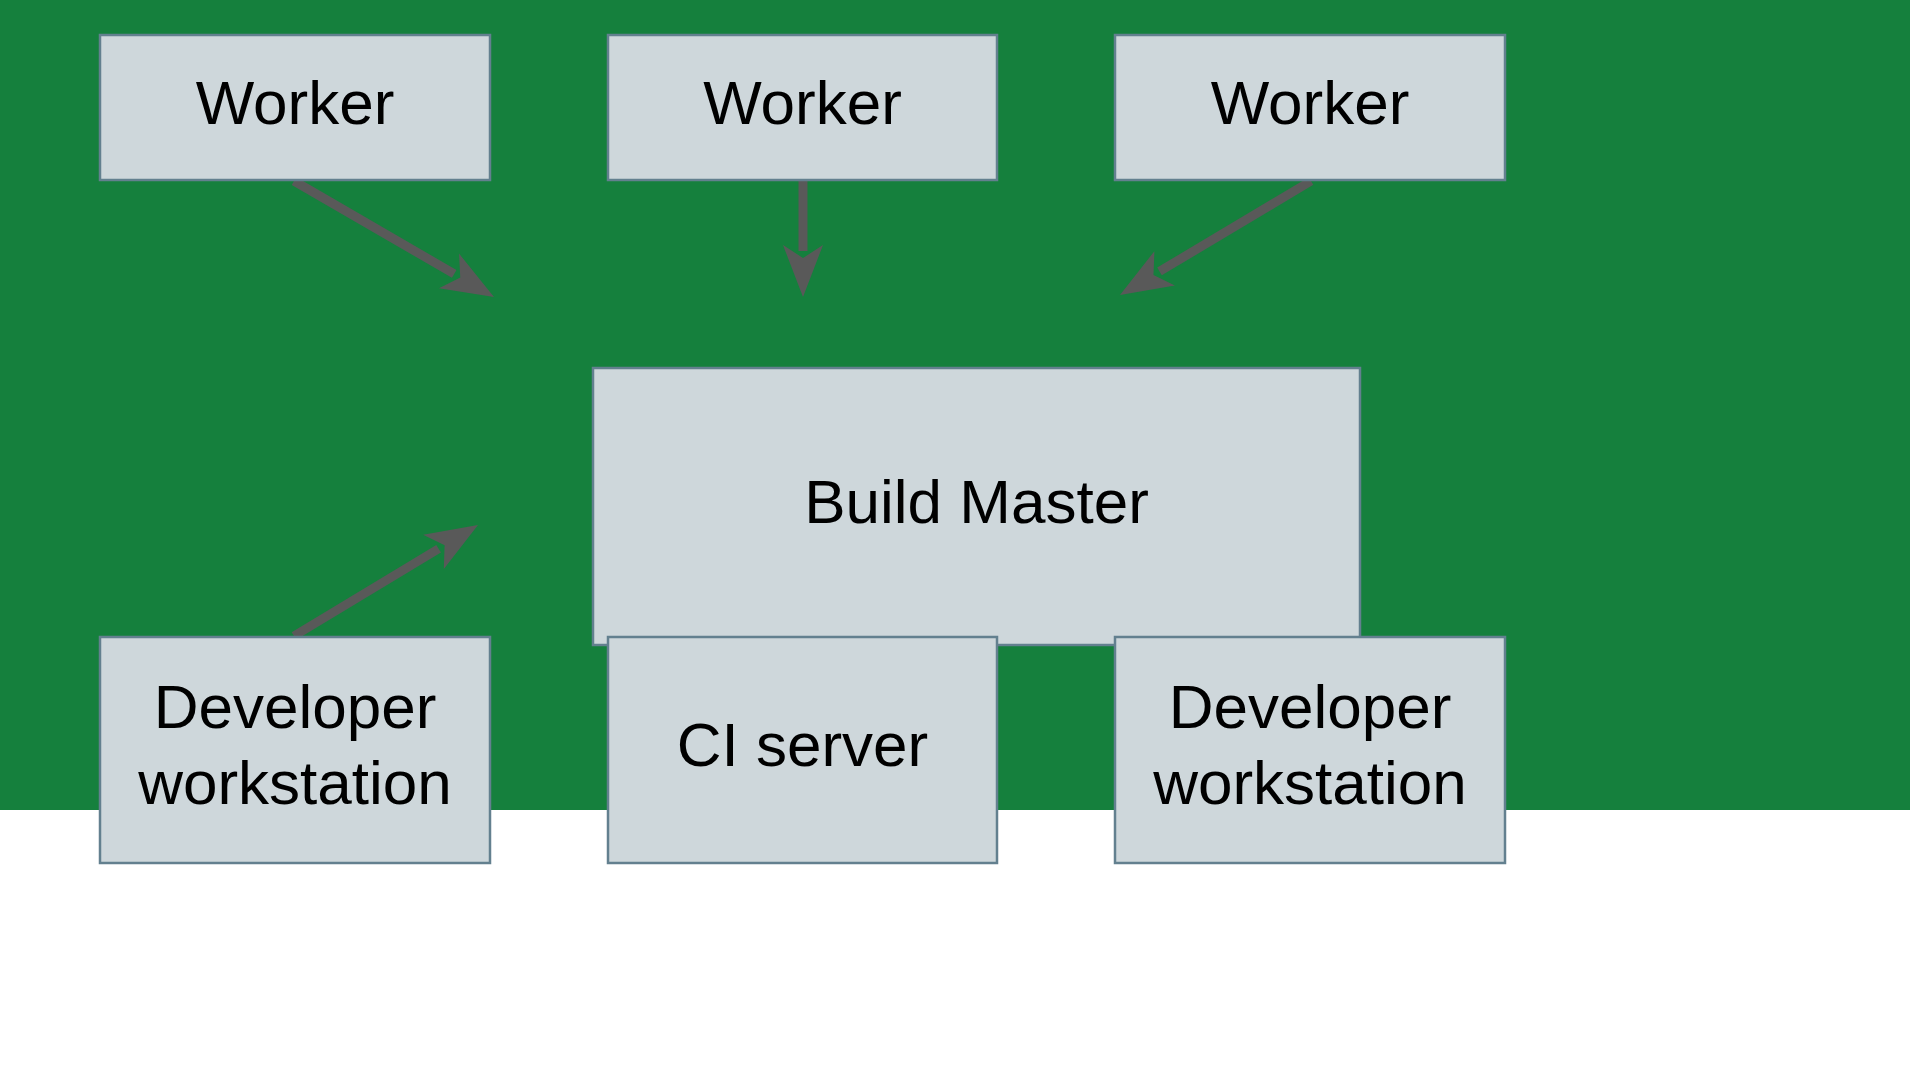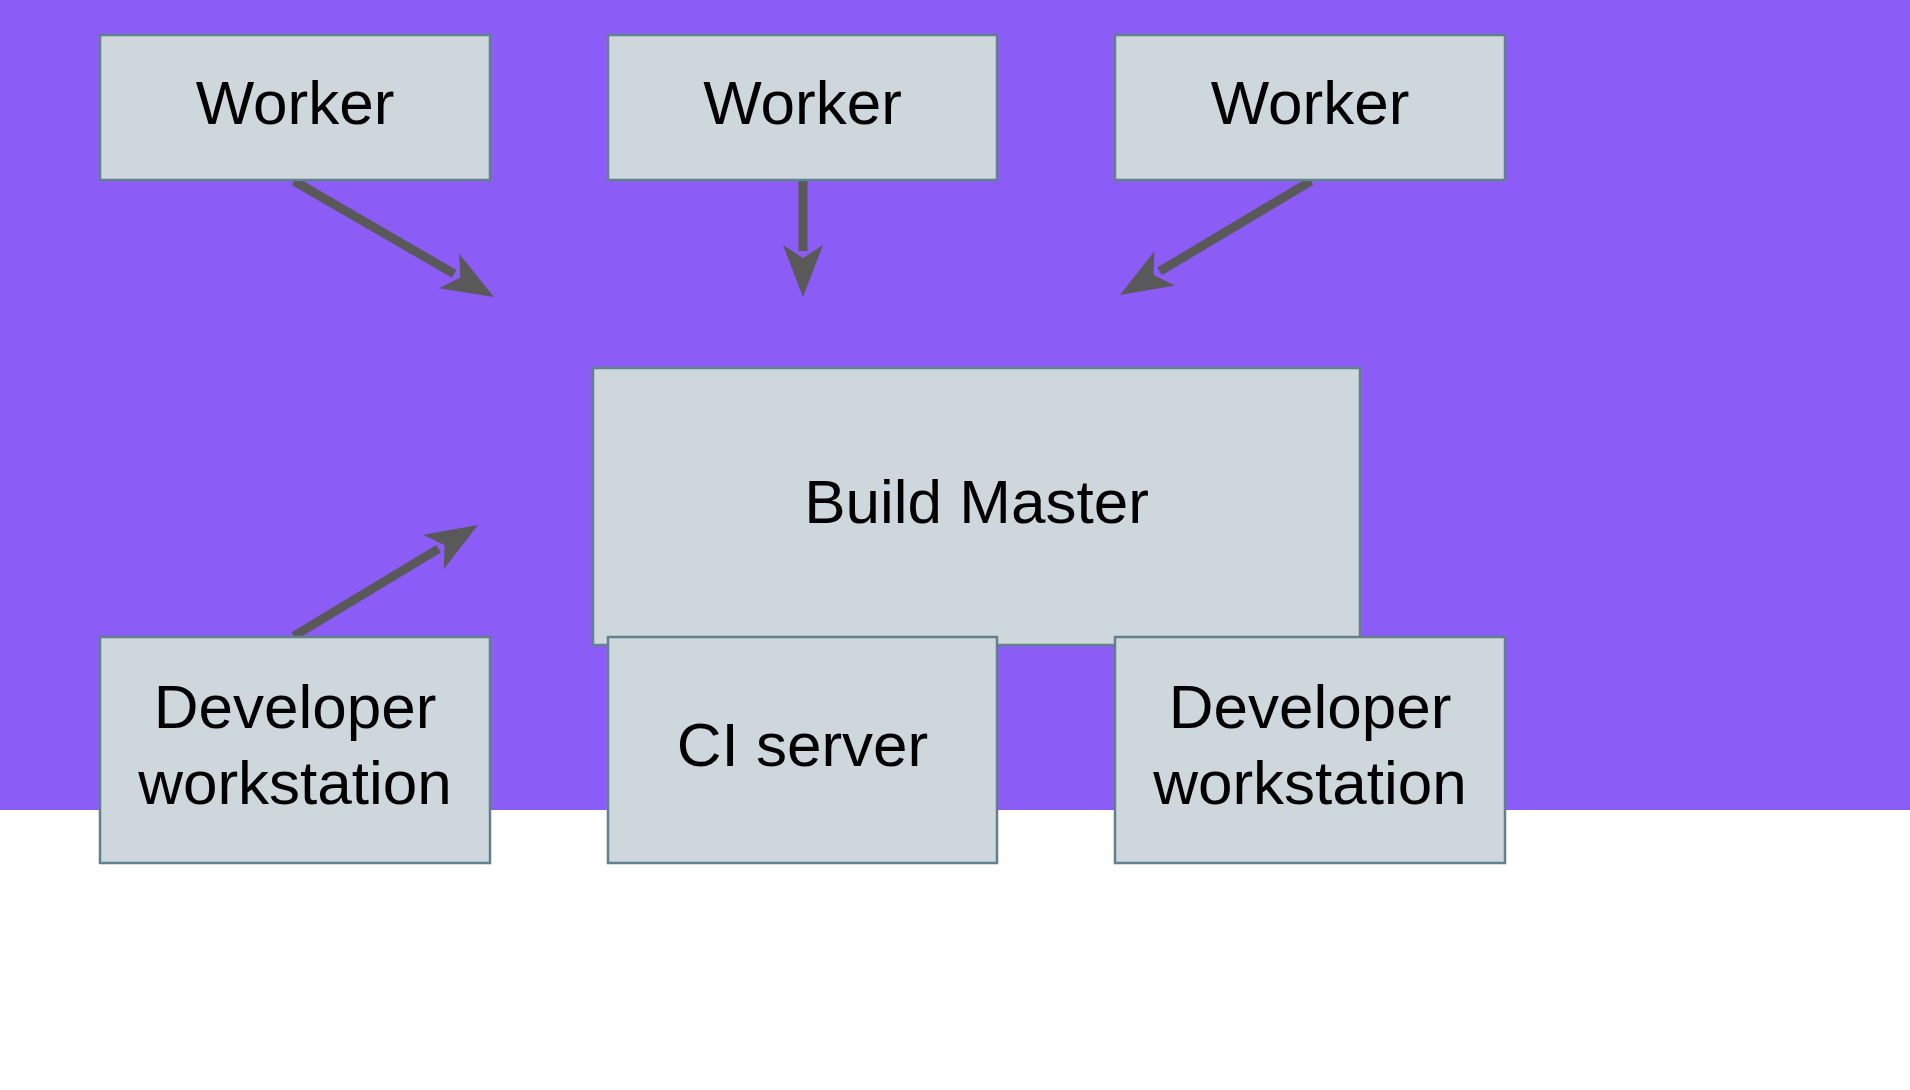--- a/index.html
+++ b/index.html
@@ -10,21 +10,21 @@
   body {
     width: 1910px;
     height: 1090px;
     overflow: hidden;
     font-family: "Liberation Sans", sans-serif;
   }
   #diagram-root {
     position: relative;
     width: 1910px;
     height: 810px;
-    background: #8b5cf6;
+    background: #15803d;
   }
   svg.diagram-canvas {
     position: absolute;
     top: 0;
     left: 0;
     width: 1910px;
     height: 1090px;
     display: block;
   }
   .node-rect {

